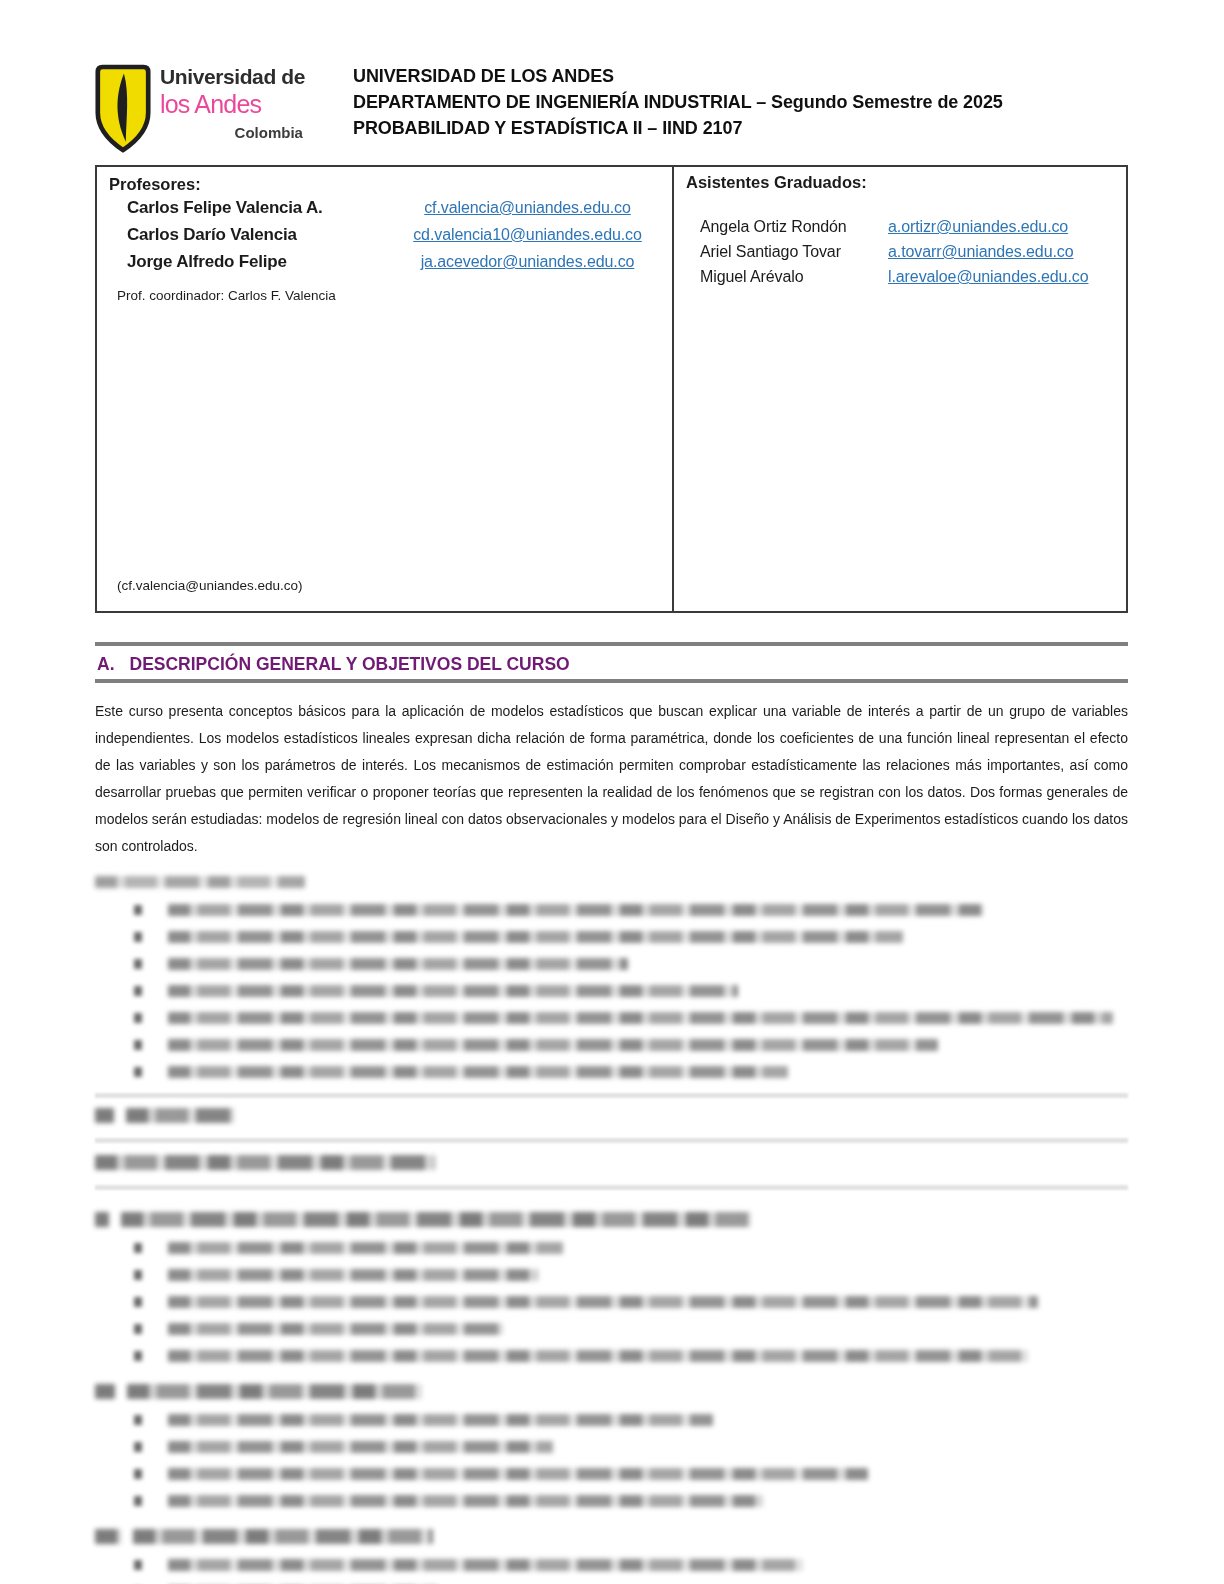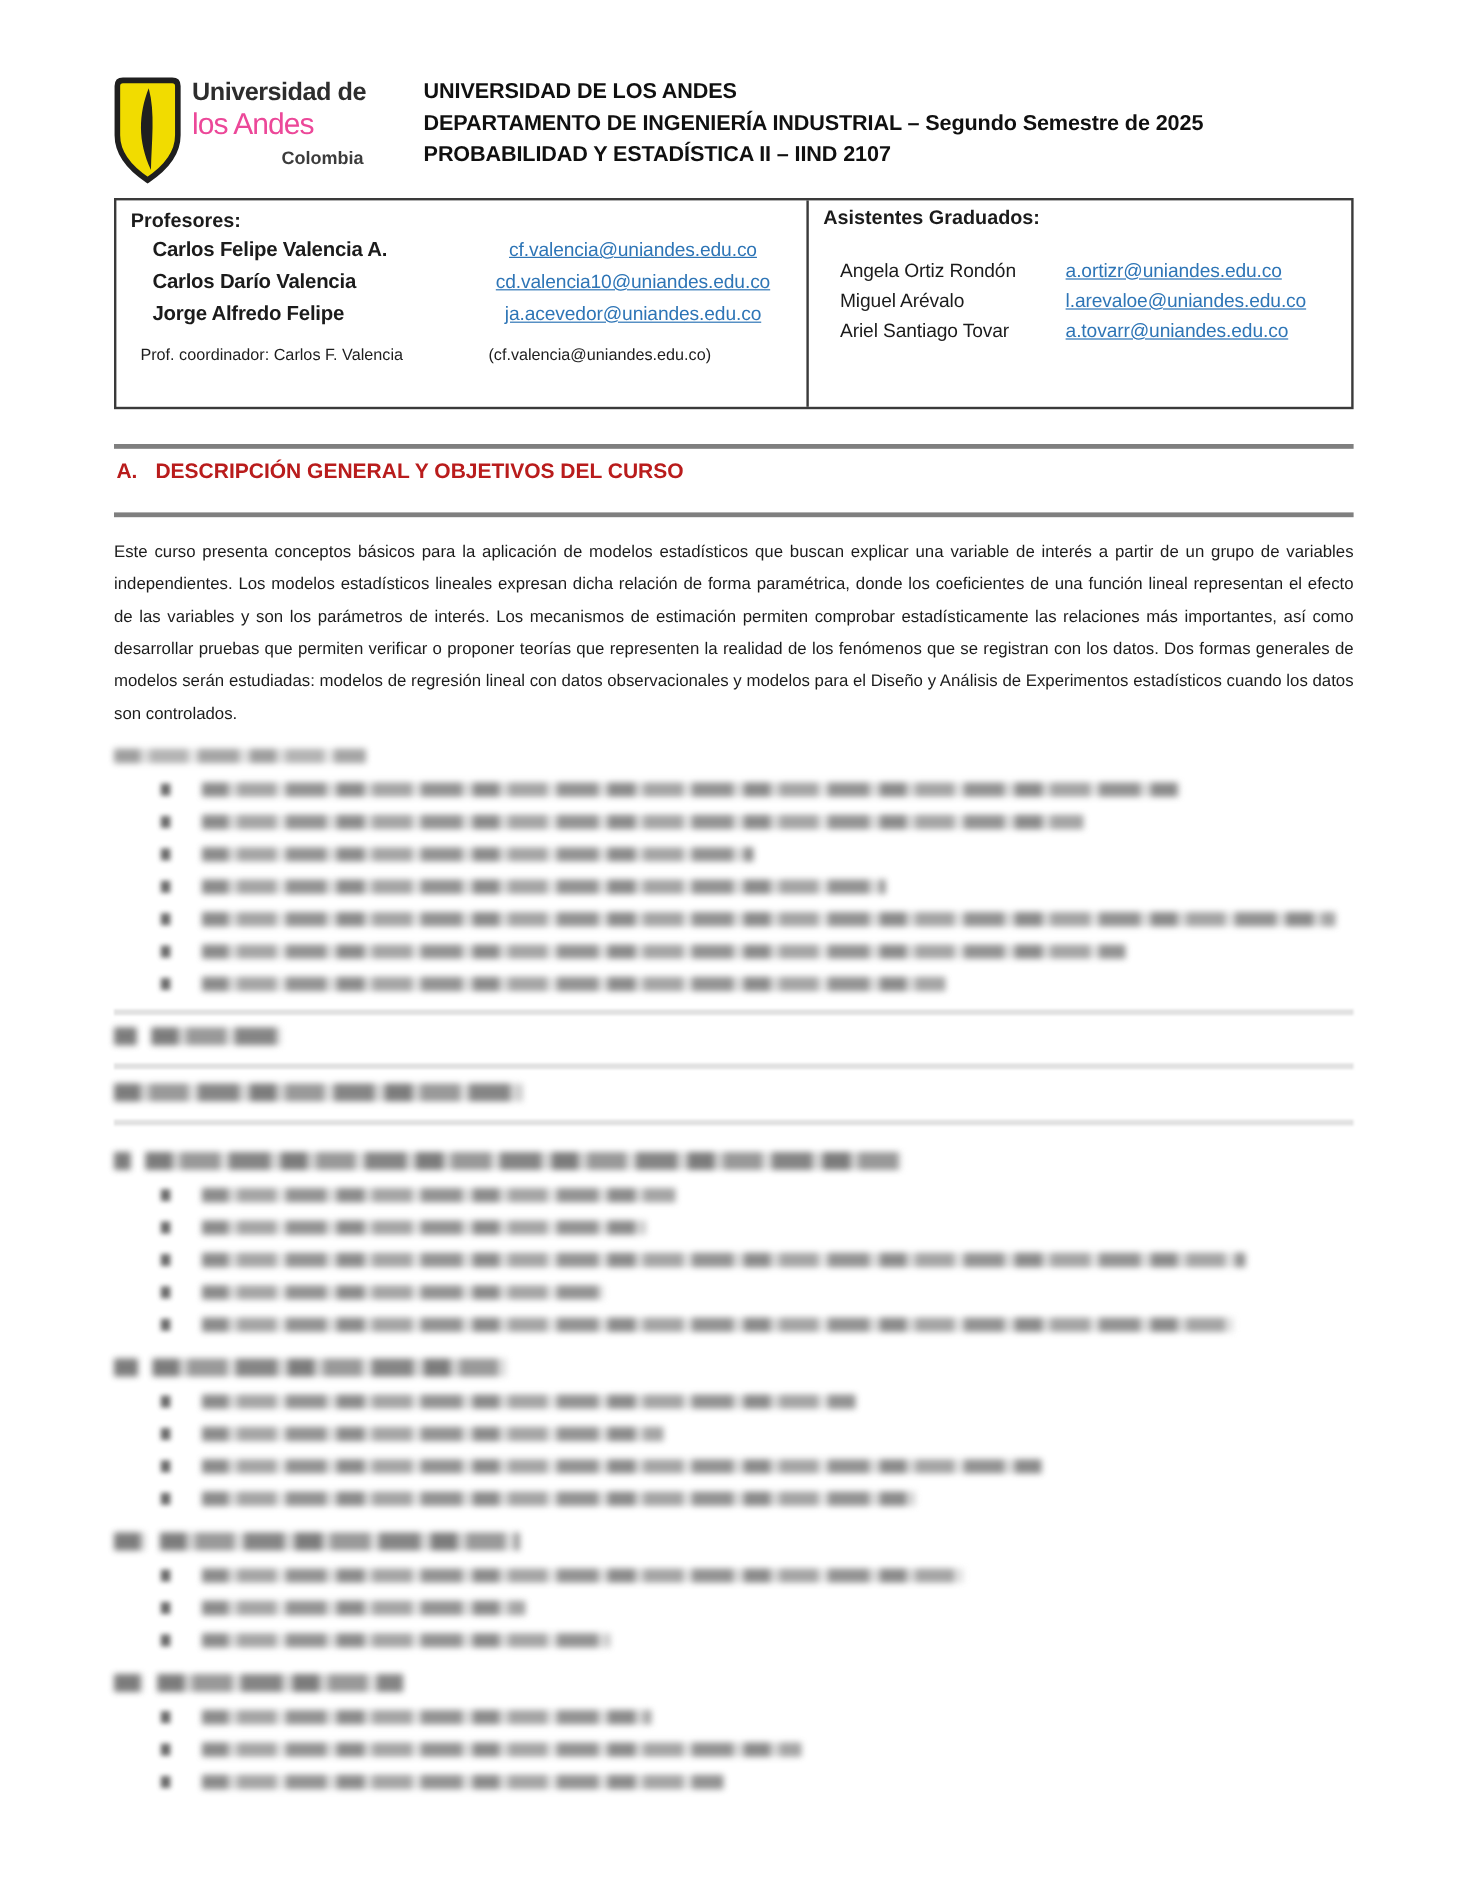--- a/index.html
+++ b/index.html
@@ -25,30 +25,30 @@
   .staff-table{display:grid;grid-template-columns:575px 454px;border:2px solid #3a3a3a;margin-top:9px;}
   .cell{min-height:148px;}
   .cell-left{padding:8px 12px 16px 12px;}
   .cell-right{border-left:2px solid #3a3a3a;padding:6px 12px 6px 12px;}
   .cell-label{font-weight:bold;font-size:16.5px;}
   .prof-rows{margin:4px 0 0 18px;}
   .prof-row{display:flex;align-items:baseline;height:27px;}
   .prof-name{font-weight:bold;font-size:17px;flex:0 0 268px;letter-spacing:-0.2px;}
   .prof-email{flex:1;text-align:center;}
   .email{color:#2E75B6;text-decoration:underline;font-size:16px;cursor:pointer;letter-spacing:-0.1px;}
-  .coord-row{display:flex;margin:9px 0 2px 8px;font-size:13.5px;color:#1d1d1d;}
+  .coord-row{display:flex;margin:9px 0 2px 8px;font-size:13.5px;color:#1d1d1d;flex-direction:column;}
   .coord-label{flex:0 0 290px;}
   .asst-rows{margin:26px 0 0 14px;}
   .asst-row{display:flex;align-items:baseline;height:25px;}
   .asst-name{font-size:16px;flex:0 0 188px;letter-spacing:-0.1px;}
 
   
   .rule{height:4px;background:#7F7F7F;}
   .rule-top{margin-top:29px;}
-  .sec-head{font-weight:bold;font-size:17.5px;padding:8px 0 24px 2px;color:#b91c1c;}
+  .sec-head{font-weight:bold;font-size:17.5px;padding:8px 0 4px 2px;color:#701a75;}
   .sec-head .pfx{margin-right:15px;}
   .desc{margin-top:15px;font-size:14px;line-height:26.9px;text-align:justify;color:#1c1c1c;}
 
   
   .redacted{margin-top:17px;}
   .blur-bar{
     height:12px;border-radius:1px;filter:blur(2.5px);opacity:0.78;
     background:repeating-linear-gradient(90deg,
       #6b6b6b 0px,#6b6b6b 22px,#c9c9c9 22px,#c9c9c9 30px,
       #8b8b8b 30px,#8b8b8b 62px,#d8d8d8 62px,#d8d8d8 70px,
@@ -110,26 +110,26 @@
       </div>
     </div>
     <div class="cell cell-right">
       <div class="cell-label">Asistentes Graduados:</div>
       <div class="asst-rows">
         <div class="asst-row">
           <span class="asst-name">Angela Ortiz Rondón</span>
           <a class="email">a.ortizr@uniandes.edu.co</a>
         </div>
         <div class="asst-row">
+          <span class="asst-name">Ariel Santiago Tovar</span>
+          <a class="email">a.tovarr@uniandes.edu.co</a>
+        </div>
+        <div class="asst-row">
           <span class="asst-name">Miguel Arévalo</span>
           <a class="email">l.arevaloe@uniandes.edu.co</a>
-        </div>
-        <div class="asst-row">
-          <span class="asst-name">Ariel Santiago Tovar</span>
-          <a class="email">a.tovarr@uniandes.edu.co</a>
         </div>
       </div>
     </div>
   </div>
 
   <div class="rule rule-top"></div>
   <div class="sec-head">
     <span class="pfx">A.</span><span>DESCRIPCIÓN GENERAL Y OBJETIVOS DEL CURSO</span>
   </div>
   <div class="rule"></div>

